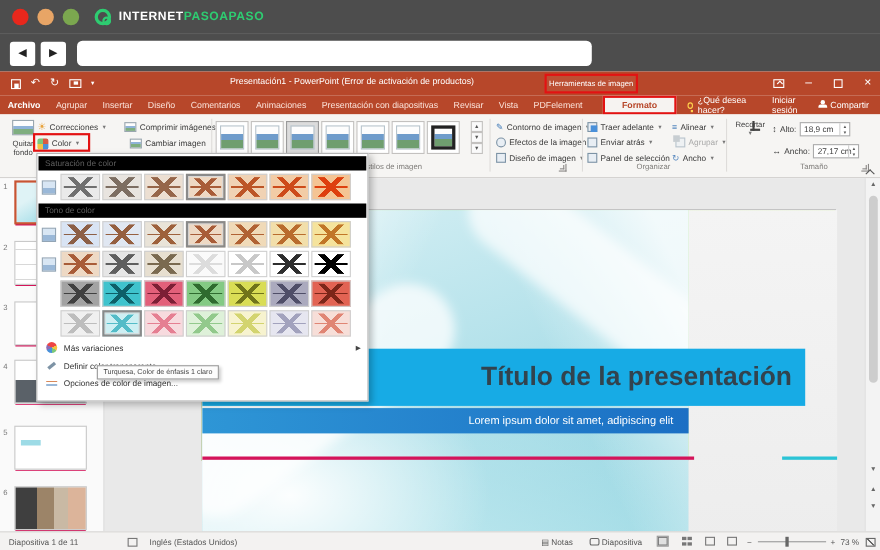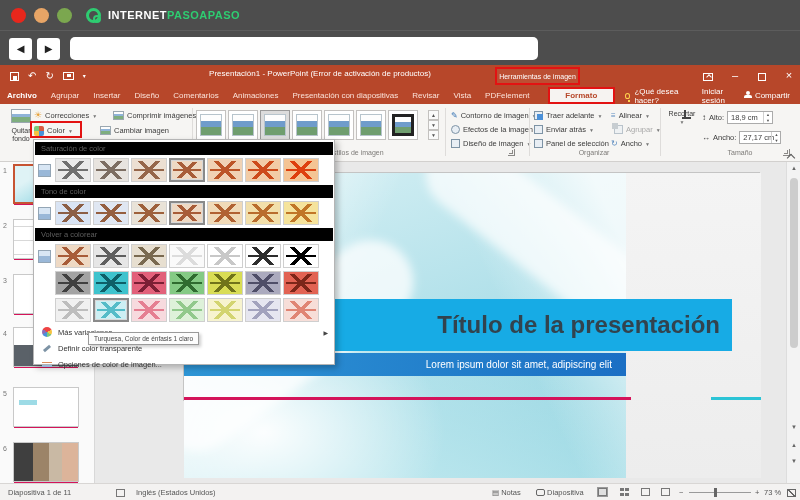--- a/index.html
+++ b/index.html
@@ -112,21 +112,21 @@
   .tp-box{position:absolute;left:13px;width:66px;height:40px;background:#fff;border:1px solid #c9c9c9;box-shadow:0 2px 0 -1px #d4145a}
   .tp-box.tpsel{border:2px solid #c75433}
   .th1{background:linear-gradient(150deg,#dff3f6 30%,#9ddbe6 75%)}
   .th2{background:linear-gradient(#fff 55%,#fff),repeating-linear-gradient(#fff 0 6px,#d8d8d8 6px 7px,#fff 7px 14px);background-blend-mode:multiply}
   .th3{background:linear-gradient(100deg,#fff 55%,#bfe8ef 55%)}
   .th4{background:linear-gradient(180deg,#fff 45%,#5a6168 45%)}
   .th5{background:linear-gradient(180deg,#fff 100%,#fff);position:absolute}
   .th5::after{content:'';position:absolute;left:5px;top:12px;width:18px;height:5px;background:#9ddbe6}
   .th6{background:linear-gradient(90deg,#3f3f3f 0 30%,#9c8468 30% 55%,#c9b9a4 55% 75%,#dcb49a 75%)}
   .slidearea{position:absolute;left:96px;top:0;width:690px;height:321px;}
-  .slide{position:absolute;left:87px;top:10px;width:577px;height:229px;background:#bef264;border:1px solid #c4c4c4;}
+  .slide{position:absolute;left:87px;top:28px;width:577px;height:229px;background:#bef264;border:1px solid #c4c4c4;}
   .imgr{position:absolute;left:0;top:0;width:442px;height:305px;overflow:hidden;background:
       radial-gradient(ellipse 260px 180px at 18% 85%,rgba(255,255,255,.95),rgba(255,255,255,0) 70%),
       linear-gradient(115deg,rgba(255,255,255,.85) 8%,rgba(255,255,255,0) 38%),
       linear-gradient(245deg,rgba(255,255,255,.8) 6%,rgba(255,255,255,0) 32%),
       linear-gradient(25deg,#bce7ee 18%,rgba(188,231,238,0) 55%),
       linear-gradient(160deg,#d9f1f5,#abdee8 60%,#93d5e1);}
   .imgr::before{content:'';position:absolute;width:300px;height:85px;background:rgba(255,255,255,.75);border-radius:45px;transform:rotate(-36deg);left:-50px;top:130px;filter:blur(5px)}
   .imgr::after{content:'';position:absolute;width:260px;height:75px;background:rgba(255,255,255,.7);border-radius:40px;transform:rotate(38deg);right:-40px;top:20px;filter:blur(5px)}
   .sidepanel{position:absolute;left:442px;top:0;width:135px;height:305px;background:linear-gradient(180deg,#f4f4f4,#ededed)}
   .banner{position:absolute;left:0;top:126px;width:548px;height:52px;background:#17abe5;z-index:5}
@@ -230,21 +230,21 @@
     <div class="rbtn" style="left:34px;top:20px">
       <span class="colic"></span>
       <span>Color</span>
         <span class="car">▼</span>
     </div>
     <div class="annot" style="left:30px;top:17px;width:52px;height:17px"></div>
     <div class="rbtn" style="left:113px;top:5px">
       <span class="mp-s"></span>
       <span>Comprimir imágenes</span>
     </div>
-    <div class="rbtn" style="left:100px;top:20px">
+    <div class="rbtn" style="left:118px;top:20px">
       <span class="mp-s"></span>
       <span>Cambiar imagen</span>
     </div>
     <div class="rsep" style="left:192px"></div>
     <div class="gal">
         <div class="gthumb"></div>
         <div class="gthumb"></div>
         <div class="gthumb gsel"></div>
         <div class="gthumb"></div>
         <div class="gthumb"></div>
@@ -415,21 +415,20 @@
           <span class="sw" style="--b: #f0dab8; --f: #b16233;">
             <i></i>
           </span>
           <span class="sw" style="--b: #f2dfaa; --f: #b96c2d;">
             <i></i>
           </span>
           <span class="sw" style="--b: #f5e39c; --f: #c17627;">
             <i></i>
           </span>
         </div>
-        <div class="cm-head">Volver a colorear</div>
         <div class="cm-row">
           <span class="cm-ico"></span>
           <span class="sw" style="--b: #eed9c4; --f: #a85c38;">
             <i></i>
           </span>
           <span class="sw" style="--b: #e6e6e6; --f: #5f5f5f;">
             <i></i>
           </span>
           <span class="sw" style="--b: #e7dfd0; --f: #7a6a50;">
             <i></i>

